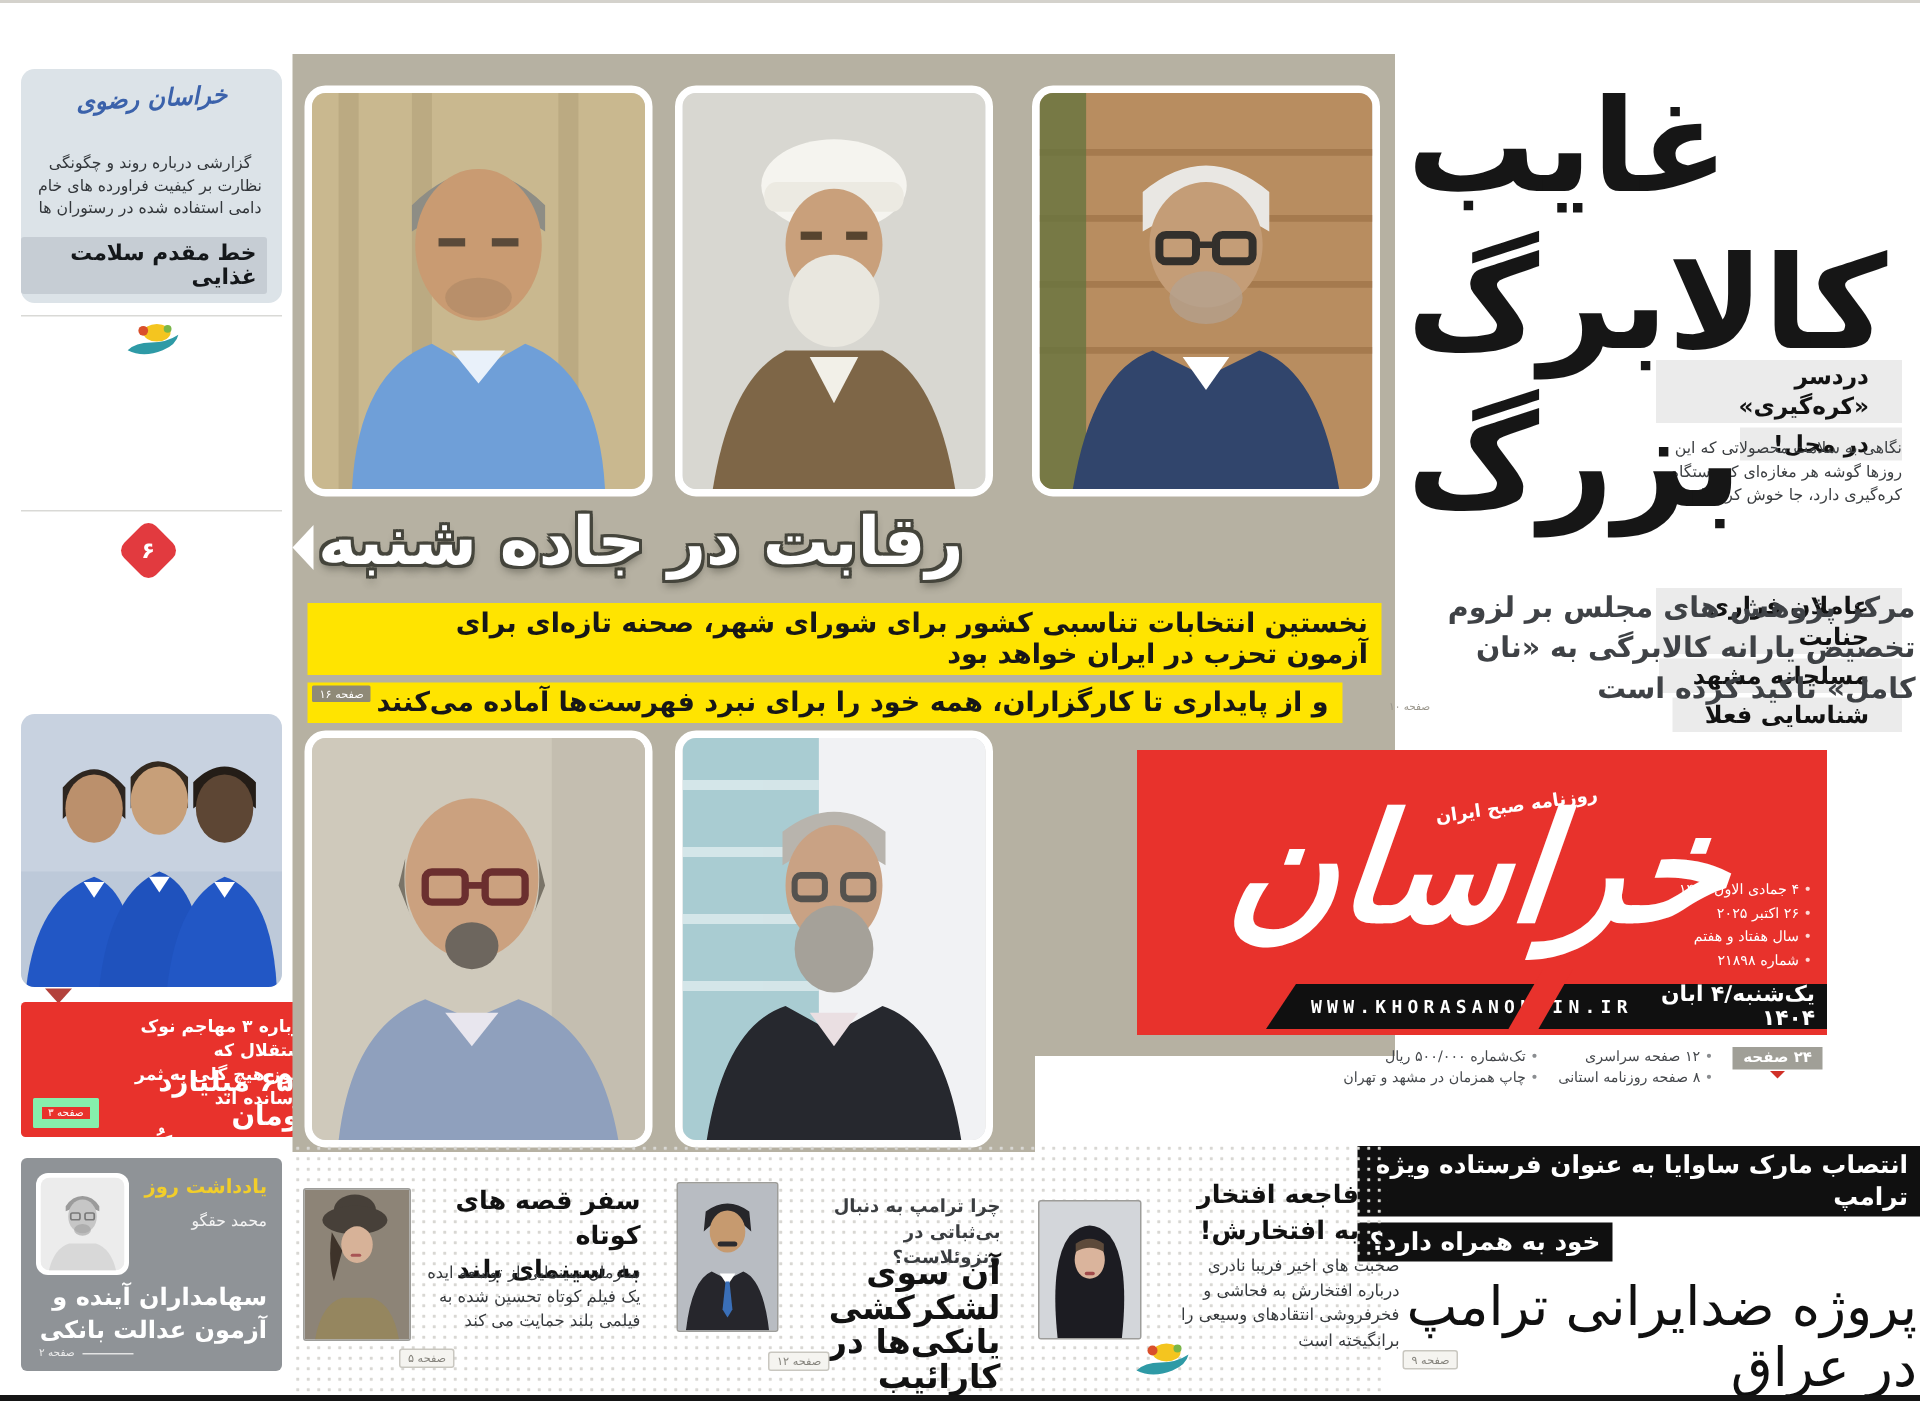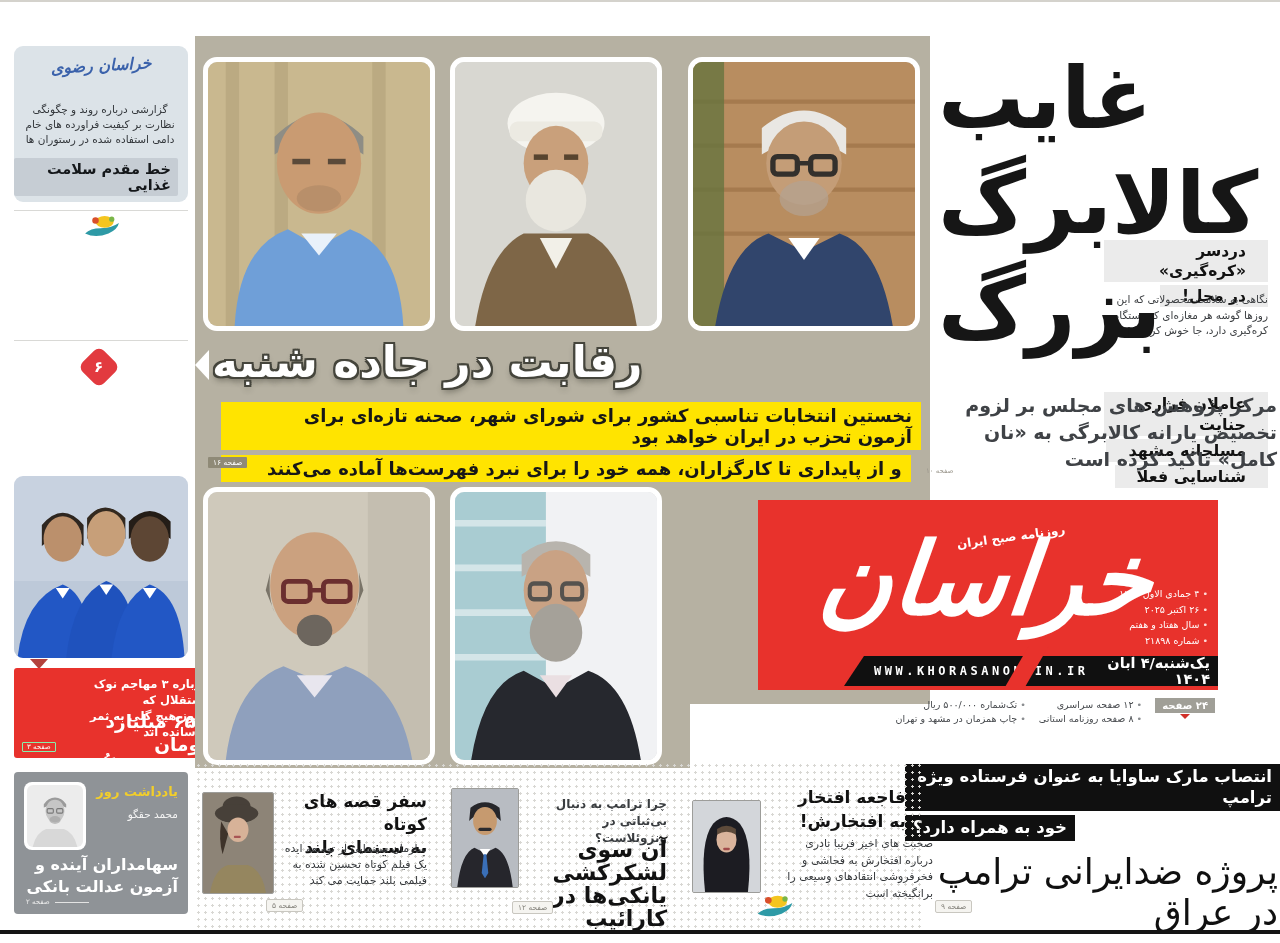--- a/index.html
+++ b/index.html
@@ -24,21 +24,21 @@
   .badge6{left:84px;top:352px;width:30px;height:30px;background:#e23a3f;border-radius:7px;transform:rotate(45deg);
           display:flex;align-items:center;justify-content:center;}
   .badge6 span{transform:rotate(-45deg);color:#fff;font-size:15px;font-weight:bold;}
   .sb-crime-title{right:12px;top:392px;width:164px;font-size:16px;line-height:21px;text-align:right;}
   .sb-photo{left:14px;top:476px;width:174px;height:182px;border-radius:9px;overflow:hidden;}
   .sb-pointer{left:30px;top:659px;width:0;height:0;border-left:9px solid transparent;border-right:9px solid transparent;
               border-top:10px solid #b3423c;}
   .fb-red{left:14px;top:668px;width:174px;height:90px;background:var(--red,#e8322c);border-radius:3px;color:#fff;padding-left:28px;}
   .fb-kicker{right:9px;top:8px;width:158px;font-size:11.5px;font-weight:bold;line-height:16px;text-align:right;}
   .fb-title{right:9px;top:42px;width:158px;font-size:18.5px;font-weight:bold;line-height:23px;text-align:right;}
-  .fb-page{left:8px;bottom:6px;border:1px solid #86efac;color:#fff;font-size:7px;padding:0 4px;border-radius:1px;}
+  .fb-page{left:8px;bottom:6px;border:6px solid #86efac;color:#fff;font-size:7px;padding:0 4px;border-radius:1px;}
   .note-card{left:14px;top:772px;width:174px;height:142px;background:var(--note_gray,#8f9397);border-radius:4px;}
   .note-photo{left:10px;top:10px;width:62px;height:68px;background:#fff;border-radius:8px;padding:3px;box-sizing:border-box;}
   .note-photo svg{border-radius:6px;}
   .note-label{right:10px;top:12px;color:#f2ce2a;font-size:13px;font-weight:bold;}
   .note-author{right:10px;top:36px;color:#f4f4f4;font-size:10.5px;}
   .note-title{right:10px;left:8px;top:82px;color:#fff;font-size:16px;font-weight:bold;line-height:22px;text-align:right;}
   .note-page{left:12px;bottom:8px;display:flex;align-items:center;gap:5px;color:#eee;font-size:7px;}
   .note-page .dash{display:inline-block;width:34px;height:1px;background:#e3e3e3;}
 
   
@@ -52,21 +52,21 @@
   .ph5{left:450px;top:487px;width:212px;height:278px;}
   .photo svg{display:block;width:100%;height:100%;}
   .main-headline{left:212px;top:336px;width:600px;font-size:44px;font-weight:900;color:#fff;text-align:left;
     text-shadow:-2px 0 #45453c,2px 0 #45453c,0 -2px #45453c,0 2px #45453c,-2px -2px #45453c,2px 2px #45453c,-2px 2px #45453c,2px -2px #45453c,0 4px 6px rgba(40,40,30,.45);}
   .main-arrow{left:195px;top:350px;width:0;height:0;border-top:15px solid transparent;border-bottom:15px solid transparent;
               border-right:14px solid #fff;}
   .main-sub{left:205px;top:402px;width:716px;}
   .main-sub .yline{display:table;background:var(--yellow,#ffe400);color:#171717;font-size:18px;font-weight:bold;
                    padding:3px 9px;margin:0 0 5px 0;margin-left:auto;margin-right:0;}
   
-  .main-sub .yline{margin-left:16px;margin-right:auto;padding-left:46px;}
+  .main-sub .yline{margin-left:0;margin-right:auto;padding-left:46px;}
   .main-badge{left:208px;top:457px;background:#8f8a77;color:#fff;font-size:7.5px;padding:1px 5px;border-radius:1px;}
 
   
   .red-box{left:758px;top:500px;width:460px;height:190px;background:var(--red,#e8322c);}
   .mh-tagline{left:188px;top:30px;width:130px;color:#fff;font-size:12px;font-weight:bold;text-align:center;
               transform:rotate(-8deg);}
   .mh-name{left:6px;top:-20px;width:444px;height:200px;line-height:200px;text-align:center;color:#fff;
            font-size:100px;font-weight:900;font-style:italic;transform:skewX(-6deg);white-space:nowrap;}
   .mh-meta{right:10px;top:86px;width:142px;color:#fff;font-size:9.5px;line-height:15.5px;text-align:right;}
   .mh-meta div::before{content:"• ";color:#ffd9d6;}

